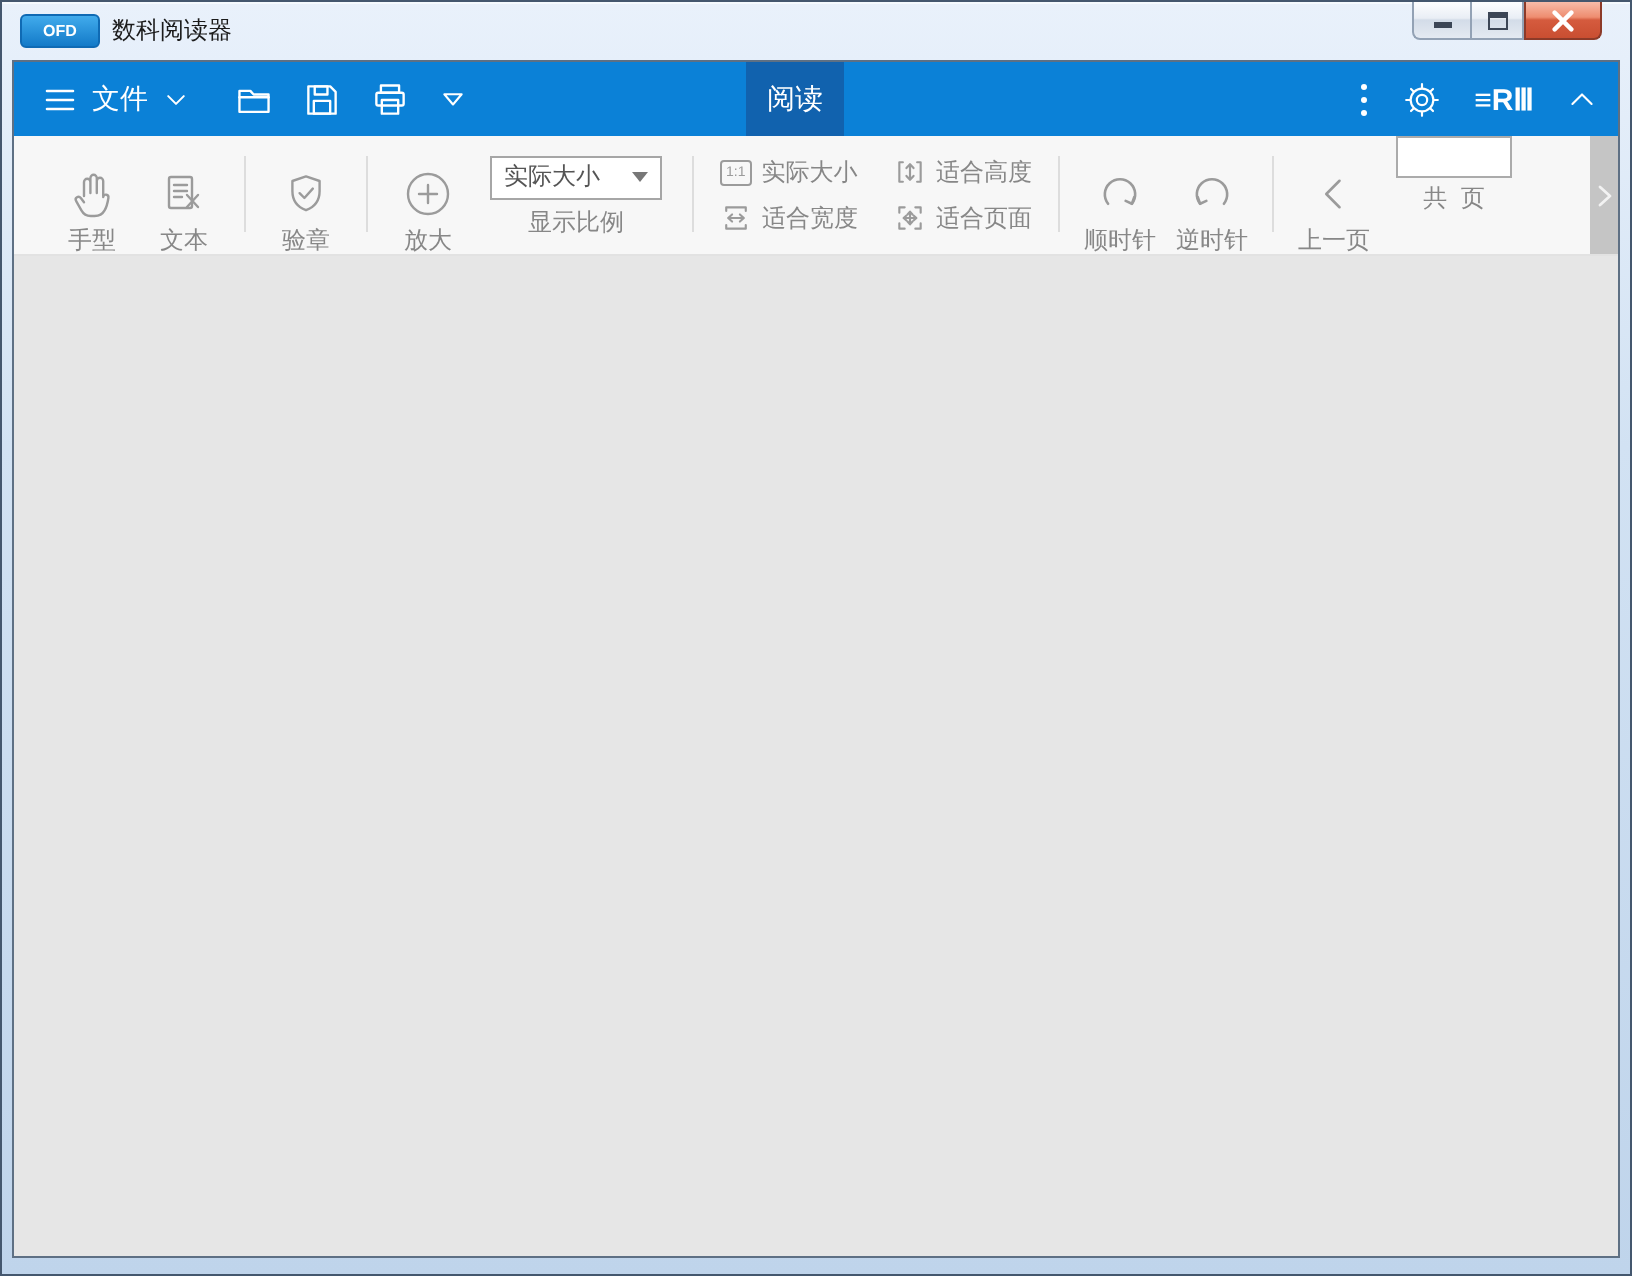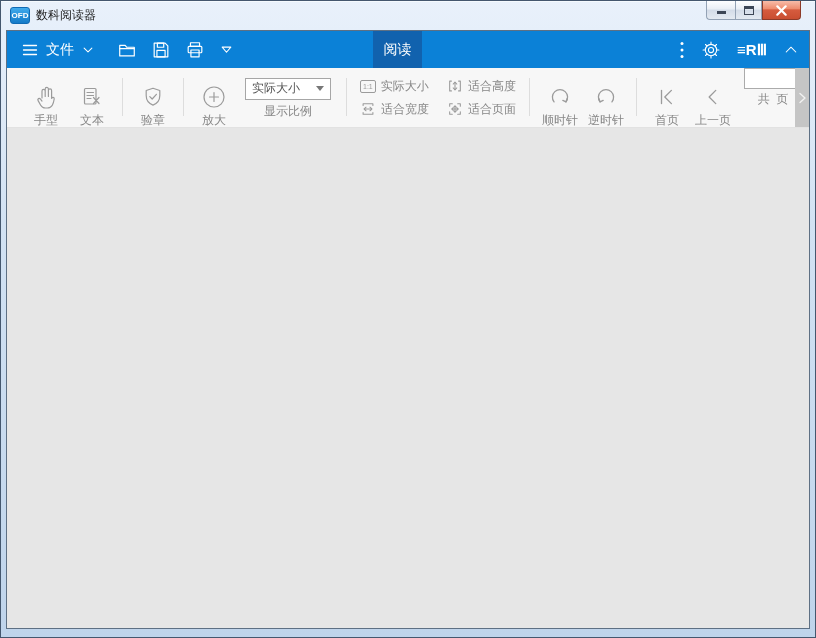--- a/index.html
+++ b/index.html
@@ -4,21 +4,21 @@
 <style>
   html,body{margin:0;padding:0;background:#9AA8B8;}
   #win{position:relative;width:816px;height:638px;box-sizing:border-box;
        border:1px solid #44576E;
        background:linear-gradient(180deg,#E9F1FB 0%,#D2E2F3 35%,#BFD4EB 100%);
        font-family:"Liberation Sans",sans-serif;overflow:hidden;}
 
   
   .titlebar{position:absolute;top:0;left:0;right:0;height:29px;display:flex;align-items:center;
             padding-left:9px;box-shadow:inset 0 1px 0 #F5FAFE;}
-  .app-icon{width:20px;height:17px;border-radius:3px;border:1px solid #0F6AB4;
+  .app-icon{width:40px;height:17px;border-radius:3px;border:1px solid #0F6AB4;
             background:linear-gradient(#41ABEC,#137AC8);color:#fff;font-size:8px;font-weight:bold;
             display:flex;align-items:center;justify-content:center;margin-right:6px;box-sizing:border-box;}
   .title{font-size:12px;color:#1B1B1B;}
   .winbtns{position:absolute;top:0;right:14px;display:flex;}
   .wbtn{height:19px;border:1px solid #93A2B5;border-top:none;box-sizing:border-box;
         display:flex;align-items:center;justify-content:center;
         background:linear-gradient(#FDFEFF,#E9EEF5 45%,#D3DCE8 50%,#E4EAF2 100%);}
   .wbtn.min{width:29px;border-radius:0 0 0 4px;border-right:none;}
   .wbtn.max{width:27px;}
   .wbtn.close{width:39px;border-radius:0 0 4px 0;border-color:#8C3A28;
@@ -271,29 +271,20 @@
           <svg class="tb-ic" width="26" height="26" viewBox="0 0 24 24">
             <path d="M17.5 16.5 A7 7 0 1 0 6.5 16.5"></path>
             <polyline points="9.4,15.2 6.5,16.5 5.4,13.4"></polyline>
           </svg>
         </span>
         <span class="tlabel">逆时针</span>
       </div>
 
       <div class="sep"></div>
 
-      <div class="tool">
-        <span class="ticon">
-          <svg class="tb-ic" width="22" height="22" viewBox="0 0 20 20">
-            <line x1="5" y1="4" x2="5" y2="16"></line>
-            <polyline points="14,4 8,10 14,16"></polyline>
-          </svg>
-        </span>
-        <span class="tlabel">首页</span>
-      </div>
 
       <div class="tool">
         <span class="ticon">
           <svg class="tb-ic" width="22" height="22" viewBox="0 0 20 20">
             <polyline points="12.5,4 6.5,10 12.5,16"></polyline>
           </svg>
         </span>
         <span class="tlabel">上一页</span>
       </div>
 

